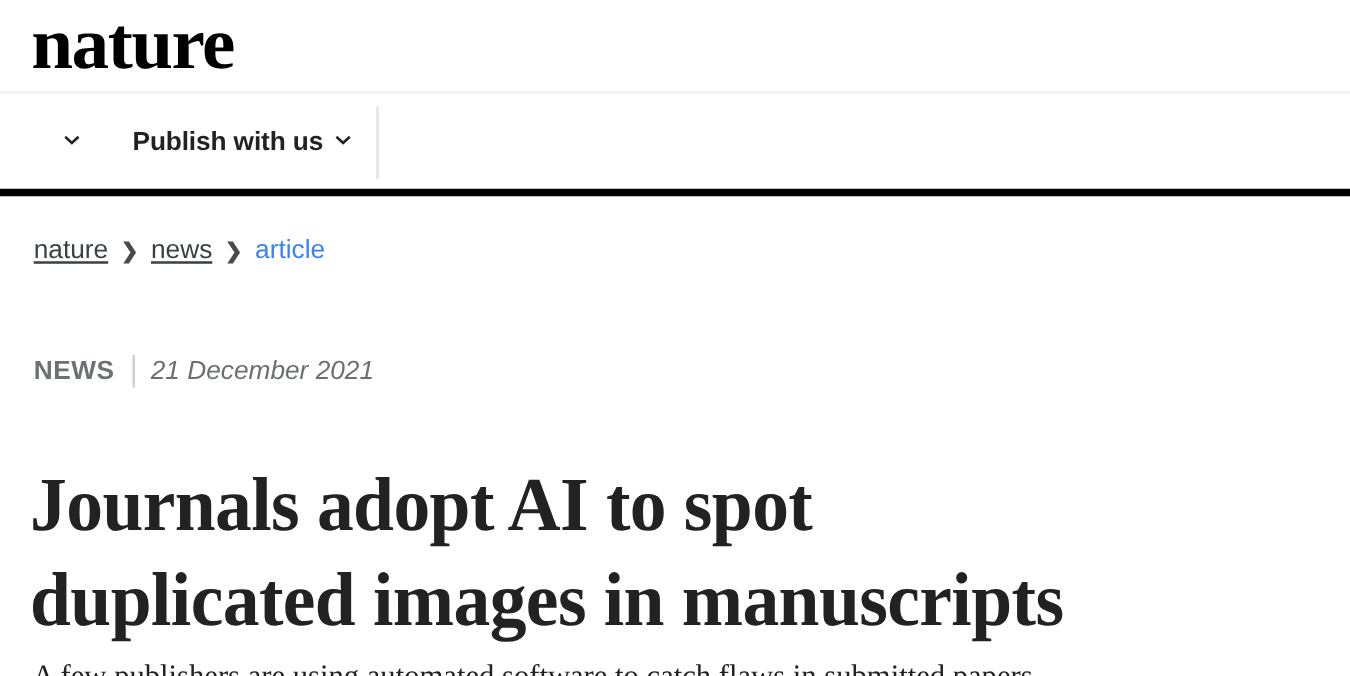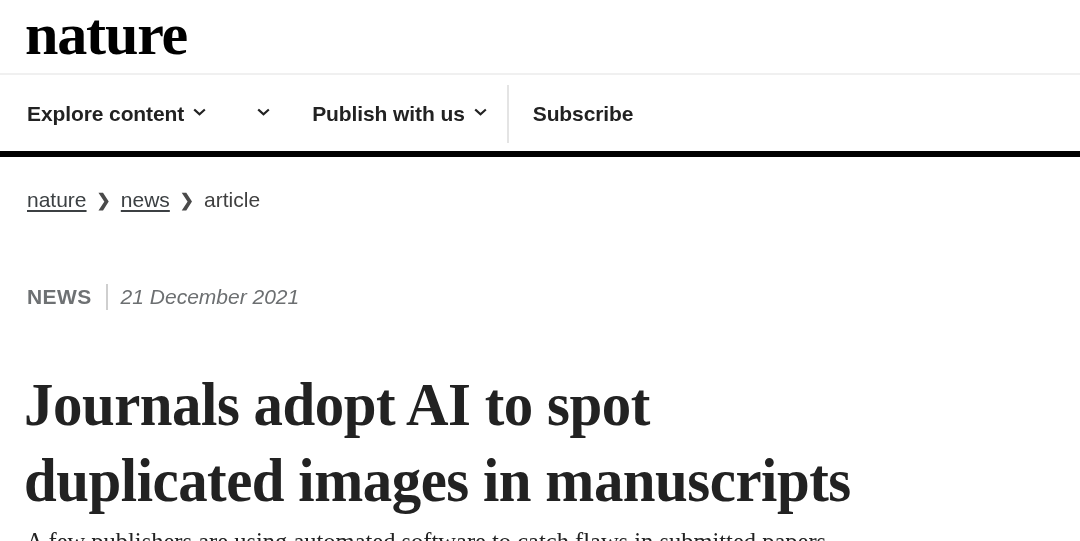--- a/index.html
+++ b/index.html
@@ -111,21 +111,21 @@
     align-items: center;
     font-size: 21px;
     color: #333333;
   }
   .crumb-link {
     color: #3c4043;
     text-decoration: underline;
     text-underline-offset: 3px;
     cursor: pointer;
   }
-  .crumb-current { color: #404040; }
+  .crumb-current { color: #3b82f6; }
   .crumb-sep {
     margin: 0 10px;
     font-size: 17px;
     font-weight: 700;
     color: #4a4a4a;
     position: relative;
     top: 0px;
   }
 
   
@@ -193,28 +193,20 @@
 
 <div class="page">
 
   <div class="masthead">
     <div class="brand-logo">nature</div>
     <div class="masthead-divider"></div>
   </div>
 
   <div class="navbar">
 
-    <div class="nav-item">
-      <span class="nav-label">Explore content</span>
-      <span class="chev-down">
-        <svg viewBox="0 0 16 16" width="13" height="13" aria-hidden="true">
-          <path d="M2.4 5.1 L8 10.2 L13.6 5.1" fill="none" stroke="#222222" stroke-width="2.6" stroke-linecap="square"></path>
-        </svg>
-      </span>
-    </div>
 
     <div class="nav-gap"></div>
 
     <div class="nav-item">
       <span class="chev-down">
         <svg viewBox="0 0 16 16" width="13" height="13" aria-hidden="true">
           <path d="M2.4 5.1 L8 10.2 L13.6 5.1" fill="none" stroke="#222222" stroke-width="2.6" stroke-linecap="square"></path>
         </svg>
       </span>
     </div>
@@ -225,23 +217,20 @@
       <span class="nav-label">Publish with us</span>
       <span class="chev-down">
         <svg viewBox="0 0 16 16" width="13" height="13" aria-hidden="true">
           <path d="M2.4 5.1 L8 10.2 L13.6 5.1" fill="none" stroke="#222222" stroke-width="2.6" stroke-linecap="square"></path>
         </svg>
       </span>
     </div>
 
     <div class="nav-sep"></div>
 
-    <div class="nav-item">
-      <span class="nav-label">Subscribe</span>
-    </div>
 
   </div>
 
   <div class="nav-rule"></div>
 
   <div class="breadcrumb">
     <span class="crumb-link">nature</span>
     <span class="crumb-sep">❯</span>
     <span class="crumb-link">news</span>
     <span class="crumb-sep">❯</span>

